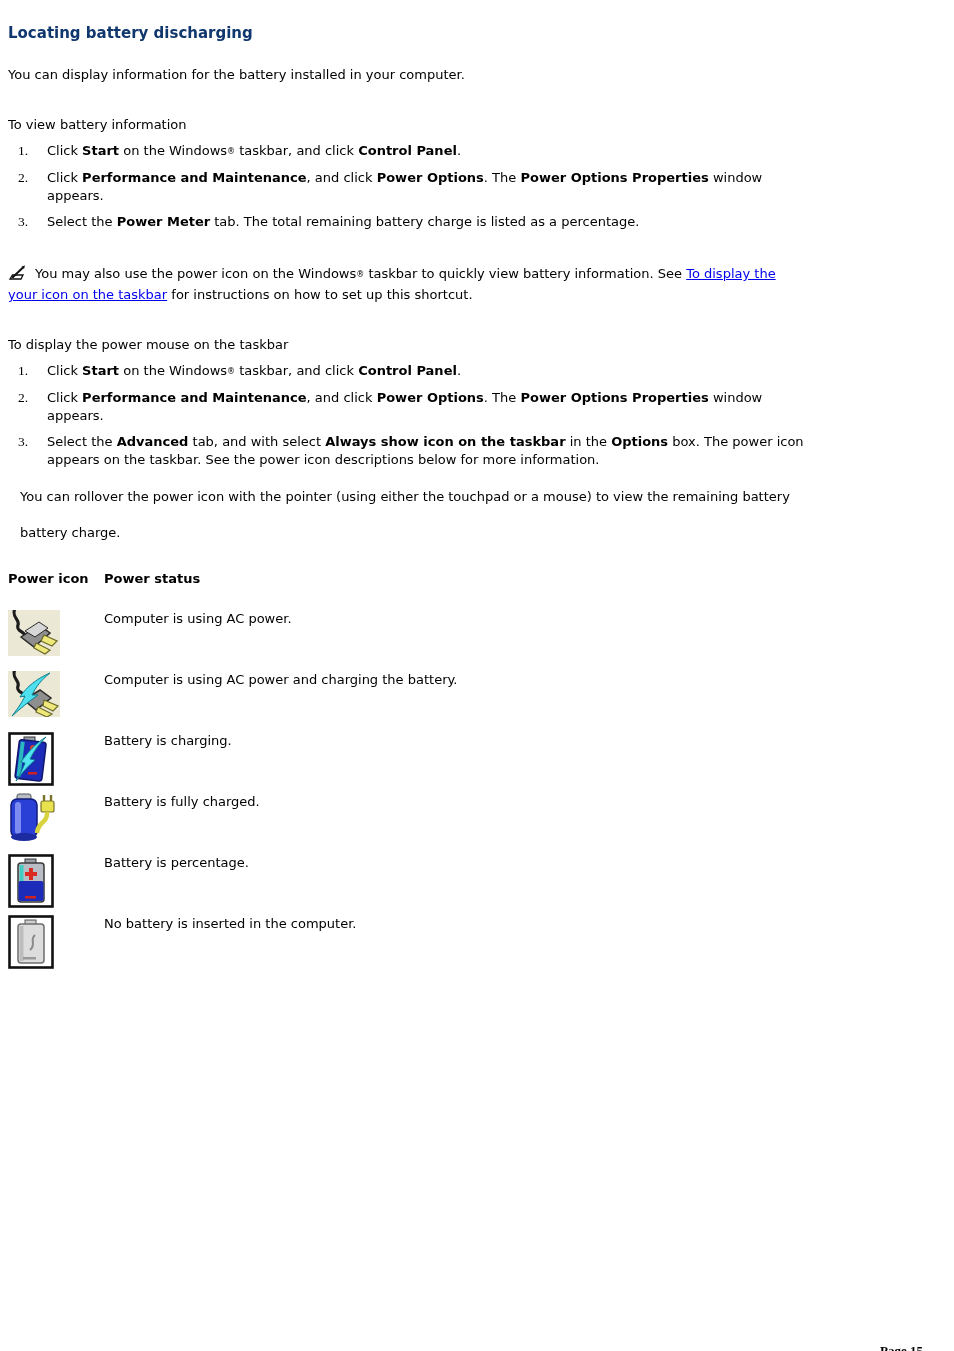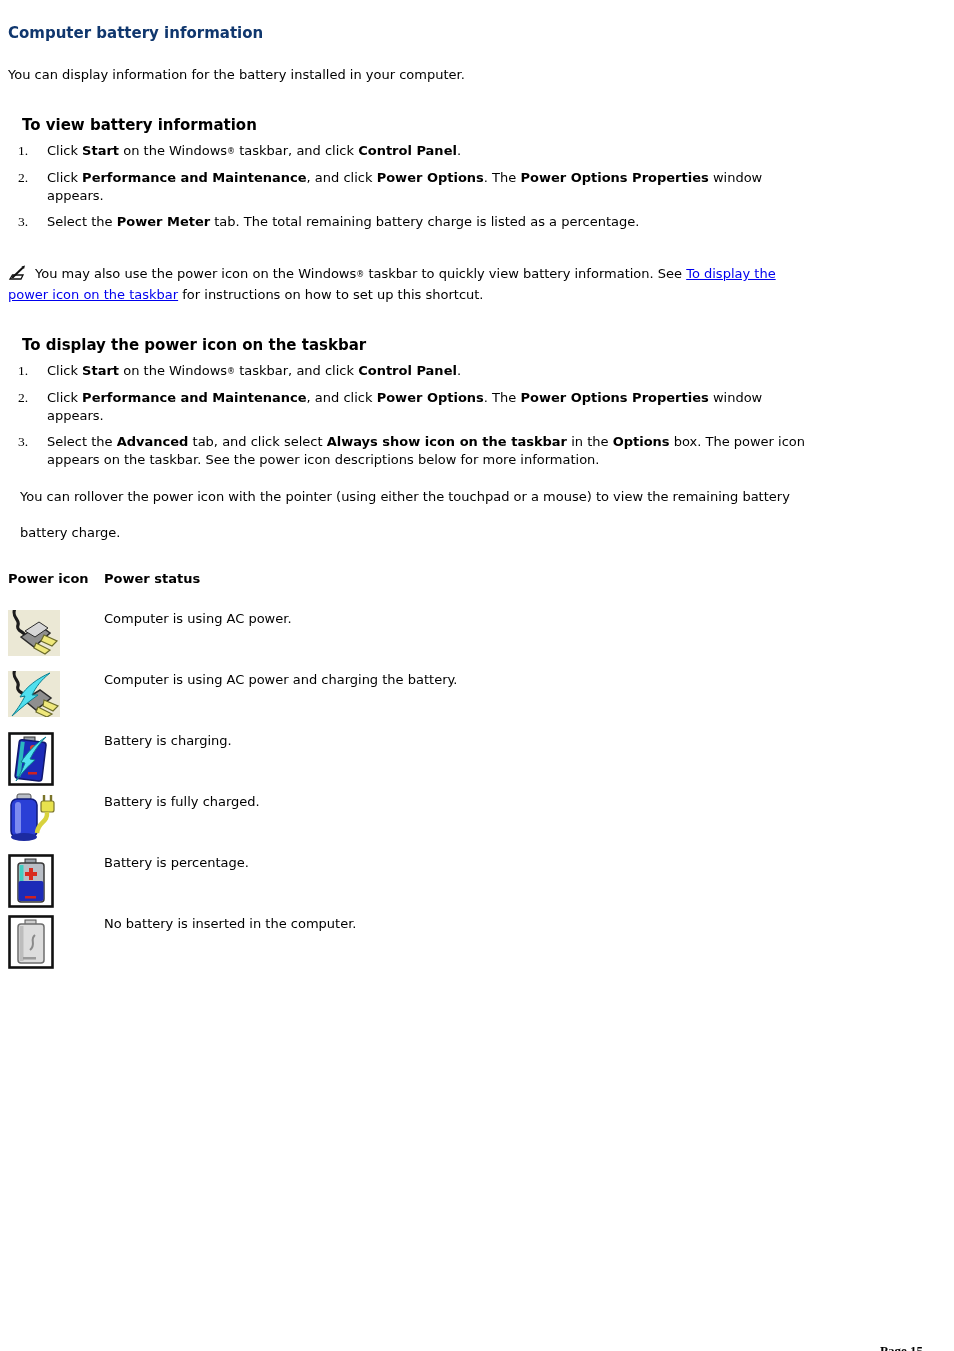--- a/index.html
+++ b/index.html
@@ -9,21 +9,21 @@
     font-family:"DejaVu Sans","Liberation Sans",sans-serif;
     font-size:13px;line-height:18px;
   }
   .content{padding:24px 8px 0 8px;}
   .title{
     font-size:15px;line-height:18px;font-weight:bold;color:#10376e;
     margin:0;
   }
   .intro{margin:24px 0 0 0;}
   .subhead{
-    font-size:15px;line-height:18px;font-weight:bold;margin:32px 0 0 14px;
+    font-size:13px;line-height:18px;font-weight:normal;margin:32px 0 0 0;
   }
   ol.steps{list-style:none;counter-reset:step;margin:0;padding:0;}
   ol.steps li{
     counter-increment:step;position:relative;padding-left:39px;margin-top:8px;
   }
   ol.steps li::before{
     content:counter(step) ".";
     position:absolute;left:10px;top:0;
     font-family:"Liberation Serif",serif;font-size:13.5px;
   }
@@ -43,43 +43,43 @@
   .page-footer{
     position:absolute;left:880px;top:1342px;
     font-family:"Liberation Serif",serif;font-weight:bold;font-size:13px;text-align:right;
   }
 </style>
 </head>
 <body>
 
 <div class="content">
 
-  <h1 class="title">Computer battery information</h1>
+  <h1 class="title">Locating battery discharging</h1>
 
   <p class="intro">You can display information for the battery installed in your computer.</p>
 
   <h2 class="subhead">To view battery information</h2>
   <ol class="steps">
     <li><span>Click </span><span class="b">Start</span><span> on the Windows</span><span class="sup">®</span><span> taskbar, and click </span><span class="b">Control Panel</span><span>.</span></li>
     <li><span>Click </span><span class="b">Performance and Maintenance</span><span>, and click </span><span class="b">Power Options</span><span>. The </span><span class="b">Power Options Properties</span><span> window</span><br><span>appears.</span></li>
     <li><span>Select the </span><span class="b">Power Meter</span><span> tab. The total remaining battery charge is listed as a percentage.</span></li>
   </ol>
 
   <p class="note"><span class="note-ic"><svg width="22" height="16" viewBox="0 0 22 16">
           <path d="M2 14 L13 14 L15 10 L4.5 10 Z" fill="#ffffff" stroke="#111" stroke-width="1.3"></path>
           <path d="M4.5 12.5 L15 2.5" stroke="#111" stroke-width="2"></path>
           <path d="M13.5 1.5 L17 0.5 L16 4 Z" fill="#111"></path>
           <path d="M3.5 13.5 L5.8 12.6 L4.3 11.5 Z" fill="#111"></path>
-        </svg></span><span class="note-runs"><span>You may also use the power icon on the Windows</span><span class="sup">®</span><span> taskbar to quickly view battery information. See </span><a href="#" class="link">To display the</a><br><a href="#" class="link">power icon on the taskbar</a><span> for instructions on how to set up this shortcut.</span></span></p>
+        </svg></span><span class="note-runs"><span>You may also use the power icon on the Windows</span><span class="sup">®</span><span> taskbar to quickly view battery information. See </span><a href="#" class="link">To display the</a><br><a href="#" class="link">your icon on the taskbar</a><span> for instructions on how to set up this shortcut.</span></span></p>
 
-  <h2 class="subhead">To display the power icon on the taskbar</h2>
+  <h2 class="subhead">To display the power mouse on the taskbar</h2>
   <ol class="steps">
     <li><span>Click </span><span class="b">Start</span><span> on the Windows</span><span class="sup">®</span><span> taskbar, and click </span><span class="b">Control Panel</span><span>.</span></li>
     <li><span>Click </span><span class="b">Performance and Maintenance</span><span>, and click </span><span class="b">Power Options</span><span>. The </span><span class="b">Power Options Properties</span><span> window</span><br><span>appears.</span></li>
-    <li><span>Select the </span><span class="b">Advanced</span><span> tab, and click select </span><span class="b">Always show icon on the taskbar</span><span> in the </span><span class="b">Options</span><span> box. The power icon</span><br><span>appears on the taskbar. See the power icon descriptions below for more information.</span></li>
+    <li><span>Select the </span><span class="b">Advanced</span><span> tab, and with select </span><span class="b">Always show icon on the taskbar</span><span> in the </span><span class="b">Options</span><span> box. The power icon</span><br><span>appears on the taskbar. See the power icon descriptions below for more information.</span></li>
   </ol>
 
   <p class="rollover"><span>You can rollover the power icon with the pointer (using either the touchpad or a mouse) to view the remaining battery</span><br><br><span>battery charge.</span></p>
 
   <div class="ptable">
     <div class="prow-head">
       <span class="c1">Power icon</span>
       <span class="c2">Power status</span>
     </div>
 

